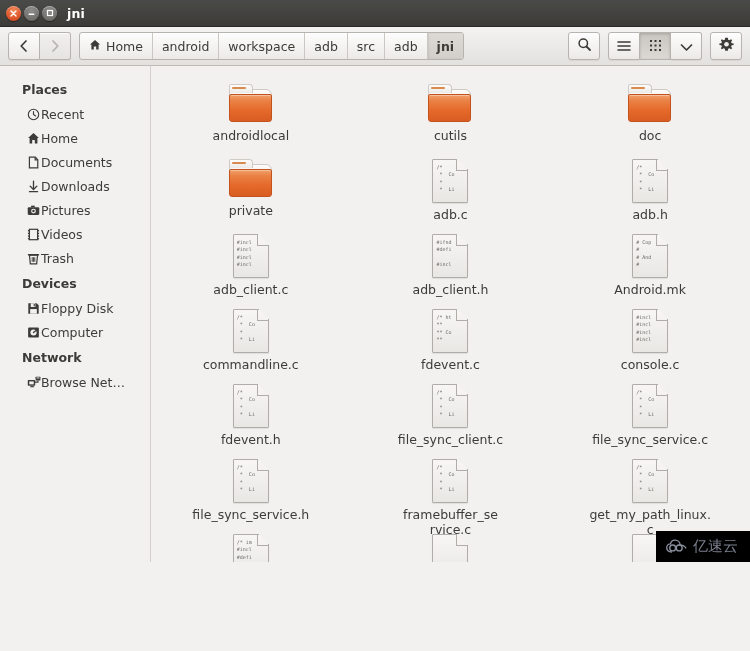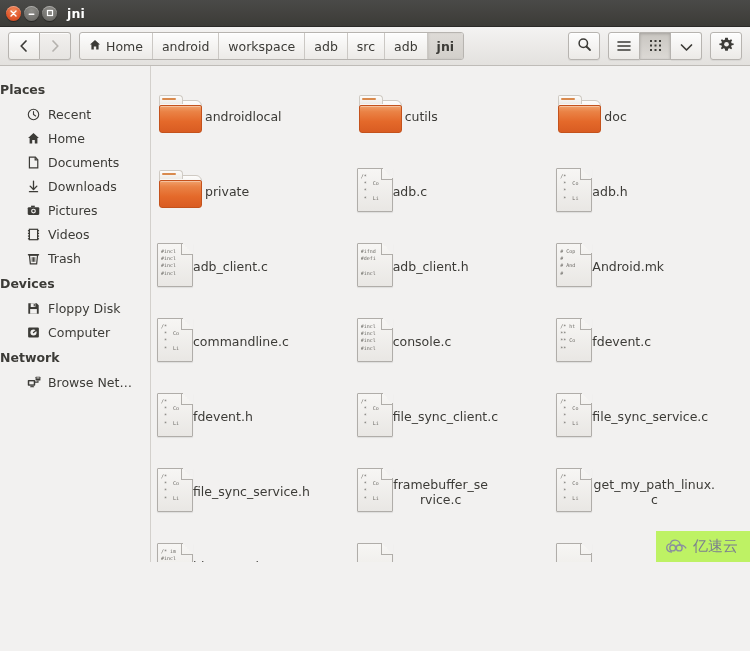--- a/index.html
+++ b/index.html
@@ -158,26 +158,25 @@
     flex: none;
     background: #f2f1f0;
     border-right: 1px solid #d3d0cc;
     padding-top: 10px;
     overflow: hidden;
   }
   .side-head {
     font-size: 12.5px;
     font-weight: bold;
     color: #3c3b37;
-    padding: 6px 0 5px 0;
+    padding: 6px 0 5px 22px;
   }
   .side-item {
     display: flex;
     align-items: center;
-    gap: 7px;
     padding: 2px 0 2px 26px;
     font-size: 12.5px;
     color: #3c3b37;
     height: 20px;
     white-space: nowrap;
   }
   .side-icon {
     width: 15px;
     height: 15px;
     display: flex;
@@ -196,21 +195,21 @@
     overflow: hidden;
     padding-top: 10px;
   }
   .grid {
     display: grid;
     grid-template-columns: repeat(3, 1fr);
     row-gap: 0px;
   }
   .cell {
     display: flex;
-    flex-direction: row;
+    flex-direction: column;
     align-items: center;
     padding: 8px 6px 6px;
     height: 61px;
     box-sizing: content-box;
   }
   .cell .label {
     font-size: 12.5px;
     color: #3c3b37;
     text-align: center;
     line-height: 15px;
@@ -300,21 +299,21 @@
     color: #6b6964;
     white-space: pre;
     overflow: hidden;
   }
 
   
   .watermark {
     position: absolute;
     right: 0;
     bottom: 0;
-    background: #bef264;
+    background: #000000;
     padding: 6px 12px 6px 10px;
     display: flex;
     align-items: center;
     gap: 5px;
     color: #7b7f8e;
     font-size: 15px;
     font-family: "DejaVu Sans", sans-serif;
   }
   .watermark .cloud { display: flex; align-items: center; }
 </style>
@@ -672,37 +671,37 @@
               <div class="code">/*
  *  Co
  *
  *  Li</div>
             </div>
           <div class="label">commandline.c</div>
         </div>
         <div class="cell">
           <div class="file">
               <div class="fold"></div>
+              <div class="code">/* ht
+**
+** Co
+**</div>
+            </div>
+          <div class="label">fdevent.c</div>
+        </div>
+
+        <div class="cell">
+          <div class="file">
+              <div class="fold"></div>
               <div class="code">#incl
 #incl
 #incl
 #incl</div>
             </div>
           <div class="label">console.c</div>
-        </div>
-
-        <div class="cell">
-          <div class="file">
-              <div class="fold"></div>
-              <div class="code">/* ht
-**
-** Co
-**</div>
-            </div>
-          <div class="label">fdevent.c</div>
         </div>
         <div class="cell">
           <div class="file">
               <div class="fold"></div>
               <div class="code">/*
  *  Co
  *
  *  Li</div>
             </div>
           <div class="label">fdevent.h</div>

